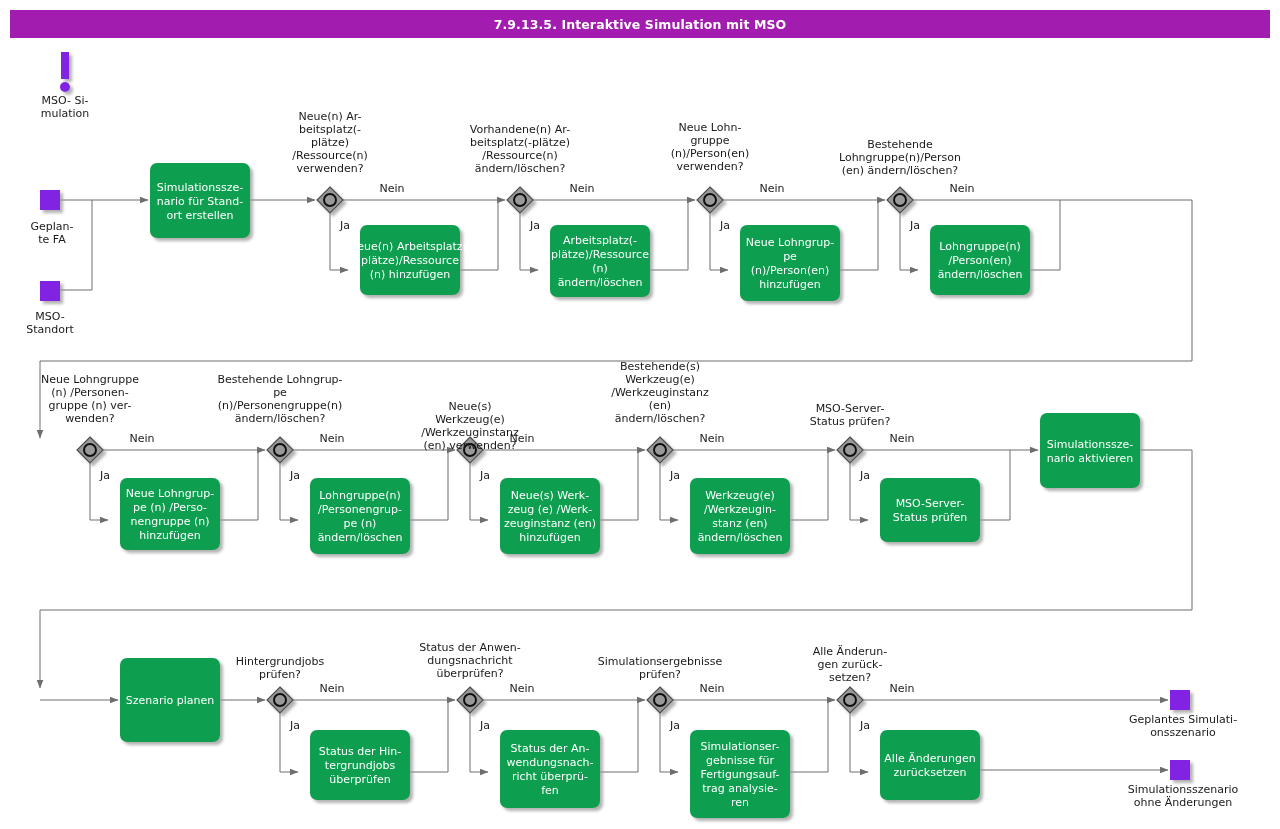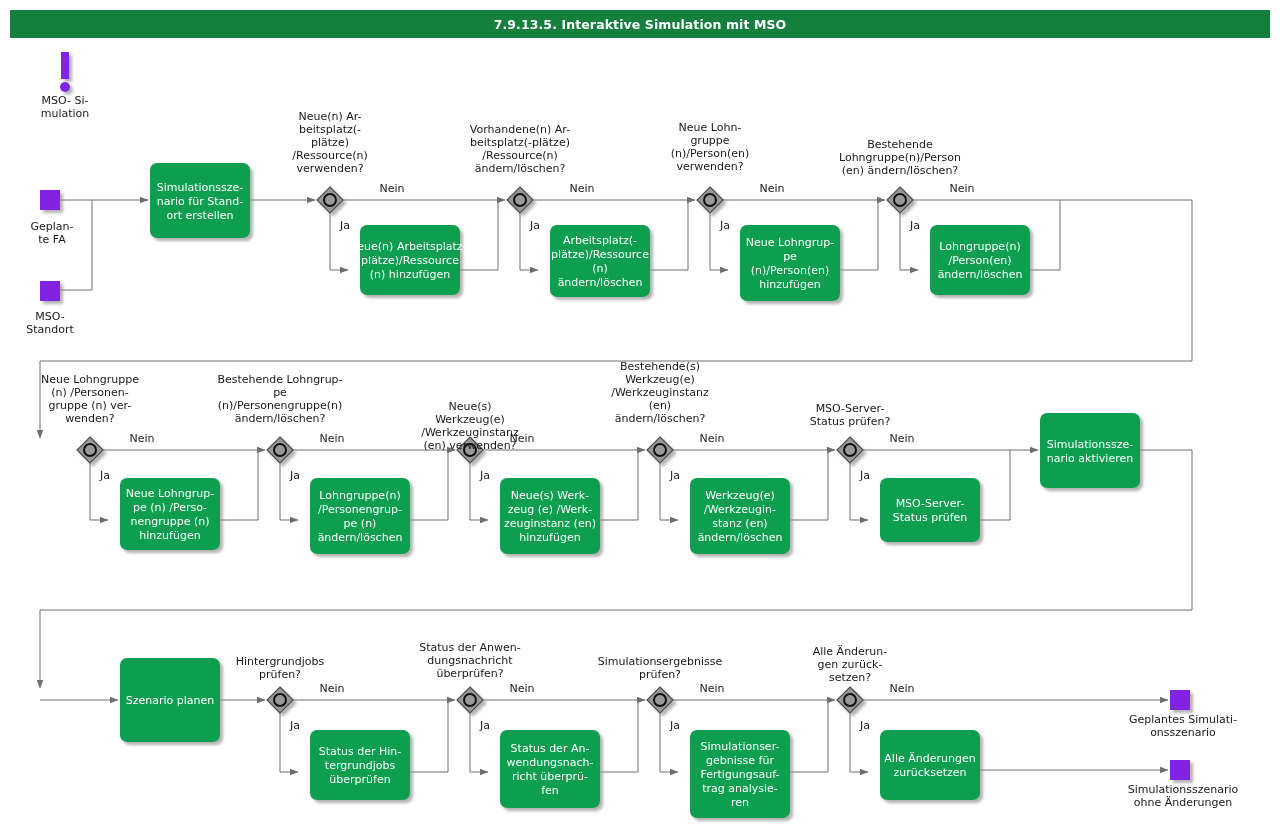--- a/index.html
+++ b/index.html
@@ -2,21 +2,21 @@
 <html><head>
 <meta charset="utf-8">
 <style>
   html,body{margin:0;padding:0;background:#ffffff;}
   body{
     width:1280px;height:829px;position:relative;overflow:hidden;
     font-family:"DejaVu Sans","Liberation Sans",sans-serif;
   }
   #titlebar{
     position:absolute;left:10px;top:10px;width:1260px;height:28px;
-    background:#15803d;color:#ffffff;
+    background:#a21caf;color:#ffffff;
     font-size:12.5px;font-weight:bold;
     display:flex;align-items:center;justify-content:center;
     letter-spacing:.1px;
   }
   #canvas{position:absolute;left:0;top:0;width:1280px;height:829px;}
   svg{position:absolute;left:0;top:0;}
   .lbl{font-family:"DejaVu Sans","Liberation Sans",sans-serif;font-size:11px;fill:#1a1a1a;}
   .lbl-q{font-family:"DejaVu Sans","Liberation Sans",sans-serif;font-size:11px;fill:#1a1a1a;}
   .lbl-w{font-family:"DejaVu Sans","Liberation Sans",sans-serif;font-size:11px;fill:#ffffff;}
   .ln{stroke:#6e6e6e;stroke-width:1;fill:none;}

